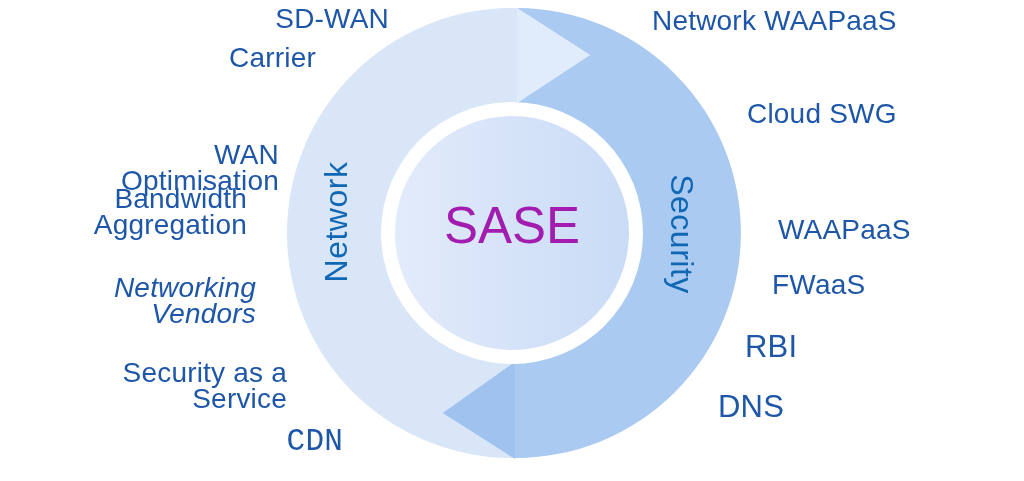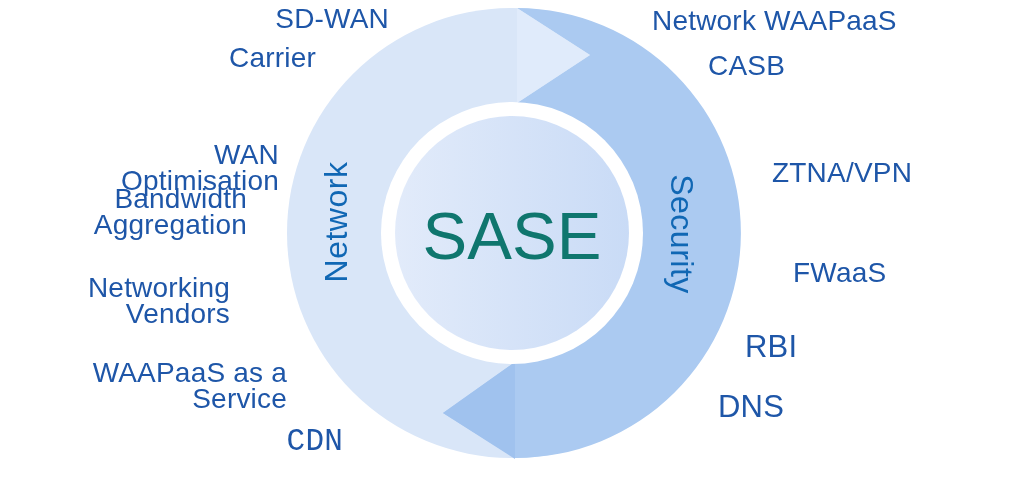--- a/index.html
+++ b/index.html
@@ -22,54 +22,54 @@
     letter-spacing:0.2px;
   }
   .lbl.left{text-align:right;}
   .lbl.right{text-align:left;}
   .lbl.big{font-size:31px;}
   
   .pos-sdwan       {right:635px; top:6px;}
   .pos-carrier     {right:708px; top:45px;}
   .pos-wanopt      {right:745px; top:98px;margin-top:44px;}
   .pos-bandwidth   {right:777px; top:186px;margin-left:42px;}
-  .pos-netvendors  {right:794px; top:275px;}
+  .pos-netvendors  {right:768px; top:275px;font-style:italic;}
   .pos-naas        {right:737px; top:360px;}
   .pos-cdn         {right:681px; top:428px;font-family:Liberation Mono, monospace;}
   
   .pos-netsec      {left:652px; top:8px;}
   .pos-casb        {left:708px; top:53px;}
   .pos-cloudswg    {left:747px; top:101px;}
   .pos-ztna        {left:772px; top:160px;}
   .pos-waapaas     {left:778px; top:217px;}
-  .pos-fwaas       {left:772px; top:260px;margin-left:21px;}
+  .pos-fwaas       {left:772px; top:272px;}
   .pos-rbi         {left:745px; top:333px;}
   .pos-dns         {left:718px; top:393px;}
   
   .half-label{
     position:absolute;
     width:160px;height:40px;
     text-align:center;
     font-size:32px;
     line-height:40px;
     color:#1067b4;
     font-weight:400;
     letter-spacing:0.5px;
   }
   .half-label.network{left:256px; top:202px; transform:rotate(-90deg);}
   .half-label.security{left:602px; top:214px; transform:rotate(90deg);}
   
   .center-title{
     position:absolute;
-    left:362px; top:207px;
+    left:362px; top:197px;
     width:300px;
     text-align:center;
-    font-size:67px;
+    font-size:51px;
     line-height:58px;
-    color:#0f766e;
+    color:#a21caf;
     font-weight:400;
   }
 </style>
 </head>
 <body>
 
 <div class="stage">
 
   <svg class="diagram" width="1024" height="481" viewBox="0 0 1024 481">
     <defs>
@@ -98,24 +98,24 @@
   <div class="half-label security">Security</div>
 
   <div class="lbl left pos-sdwan">SD-WAN</div>
   <div class="lbl left pos-carrier">Carrier</div>
   <div class="lbl left pos-wanopt">WAN
 Optimisation</div>
   <div class="lbl left pos-bandwidth">Bandwidth
 Aggregation</div>
   <div class="lbl left pos-netvendors">Networking
 Vendors</div>
-  <div class="lbl left pos-naas">WAAPaaS as a
+  <div class="lbl left pos-naas">Security as a
 Service</div>
   <div class="lbl left big pos-cdn">CDN</div>
 
   <div class="lbl right pos-netsec">Network WAAPaaS</div>
-  <div class="lbl right pos-casb">CASB</div>
-  <div class="lbl right pos-ztna">ZTNA/VPN</div>
+  <div class="lbl right pos-cloudswg">Cloud SWG</div>
+  <div class="lbl right pos-waapaas">WAAPaaS</div>
   <div class="lbl right pos-fwaas">FWaaS</div>
   <div class="lbl right big pos-rbi">RBI</div>
   <div class="lbl right big pos-dns">DNS</div>
 
 </div>
 
 </body></html>

